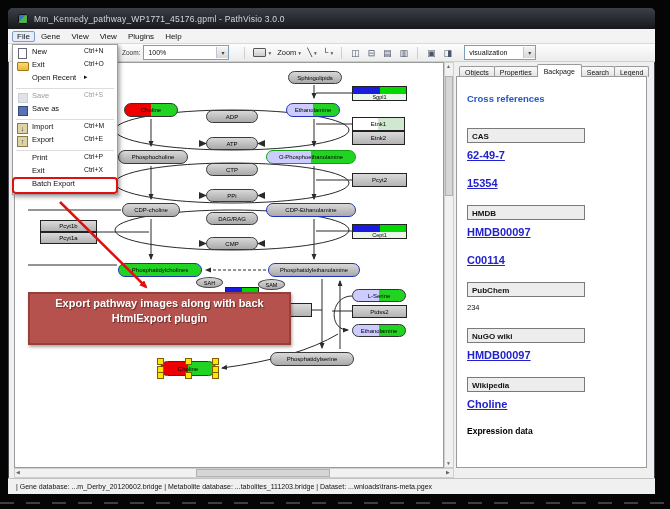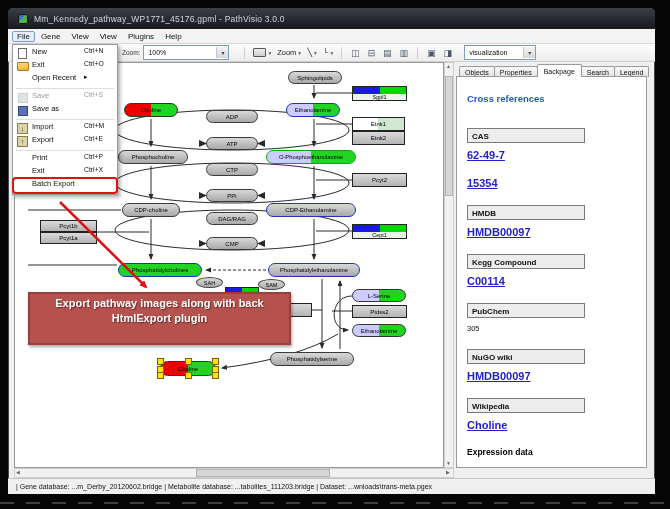--- a/index.html
+++ b/index.html
@@ -299,24 +299,23 @@
       <span class="tab">Legend</span>
     </div>
   <div id="panel-box">
     <div id="xref-heading">Cross references</div>
     <div id="panel-sections">
         <div class="sec-h">CAS</div>
         <div class="sec-link">62-49-7</div>
         <div class="sec-link">15354</div>
         <div class="sec-h">HMDB</div>
         <div class="sec-link">HMDB00097</div>
-        <div class="sec-h">Kegg Compound</div>
         <div class="sec-link">C00114</div>
         <div class="sec-h">PubChem</div>
-        <div class="sec-val">305</div>
+        <div class="sec-val">234</div>
         <div class="sec-h">NuGO wiki</div>
         <div class="sec-link">HMDB00097</div>
         <div class="sec-h">Wikipedia</div>
         <div class="sec-link">Choline</div>
       </div>
     <div id="expr-heading">Expression data</div>
   </div>
 </div>
 
 <div class="abs" id="titlebar">

